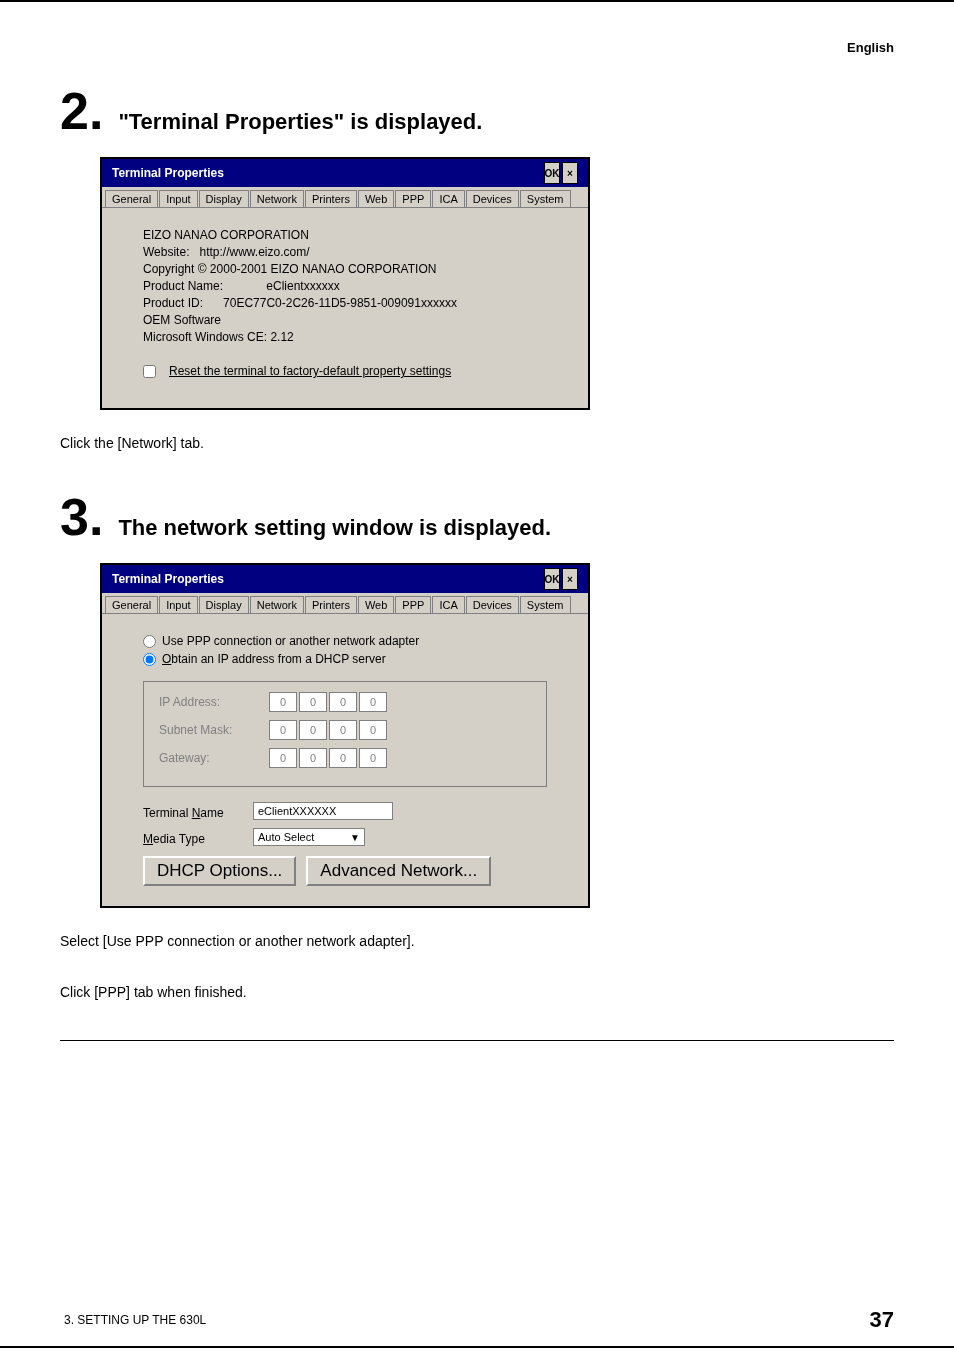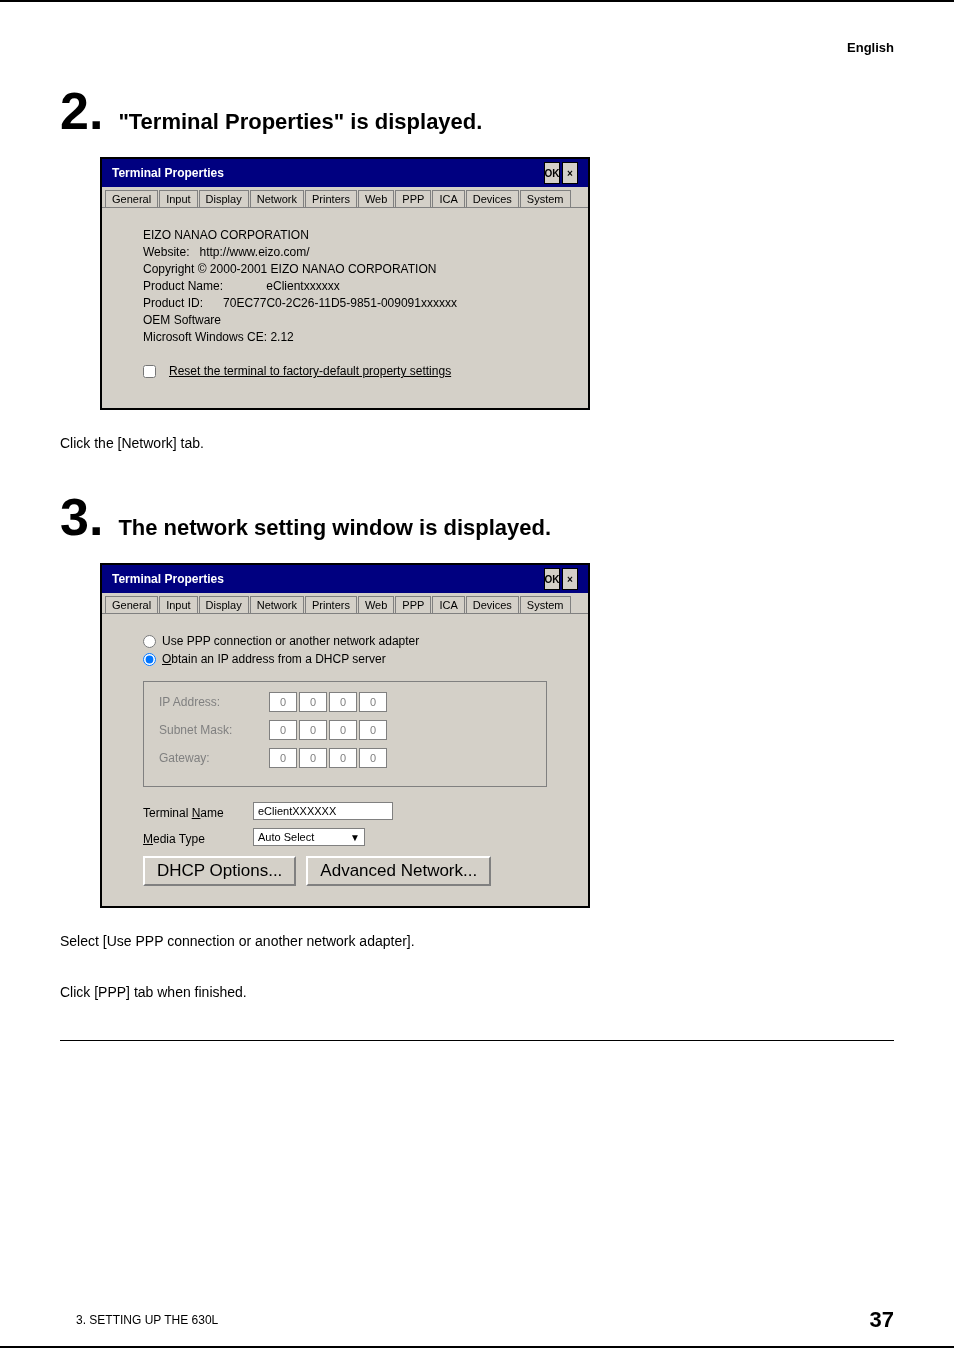--- a/index.html
+++ b/index.html
@@ -280,21 +280,21 @@
       border-right-color: #808080;
       padding: 3px 12px;
       font-size: 17px;
       cursor: pointer;
     }
 
     
     .page-footer {
       position: absolute;
       bottom: 15px;
-      left: 16px;
+      left: 4px;
       right: 0;
       display: flex;
       justify-content: space-between;
       align-items: center;
       padding: 0 60px;
       font-size: 13px;
     }
 
     .footer-chapter {
       font-size: 12px;

